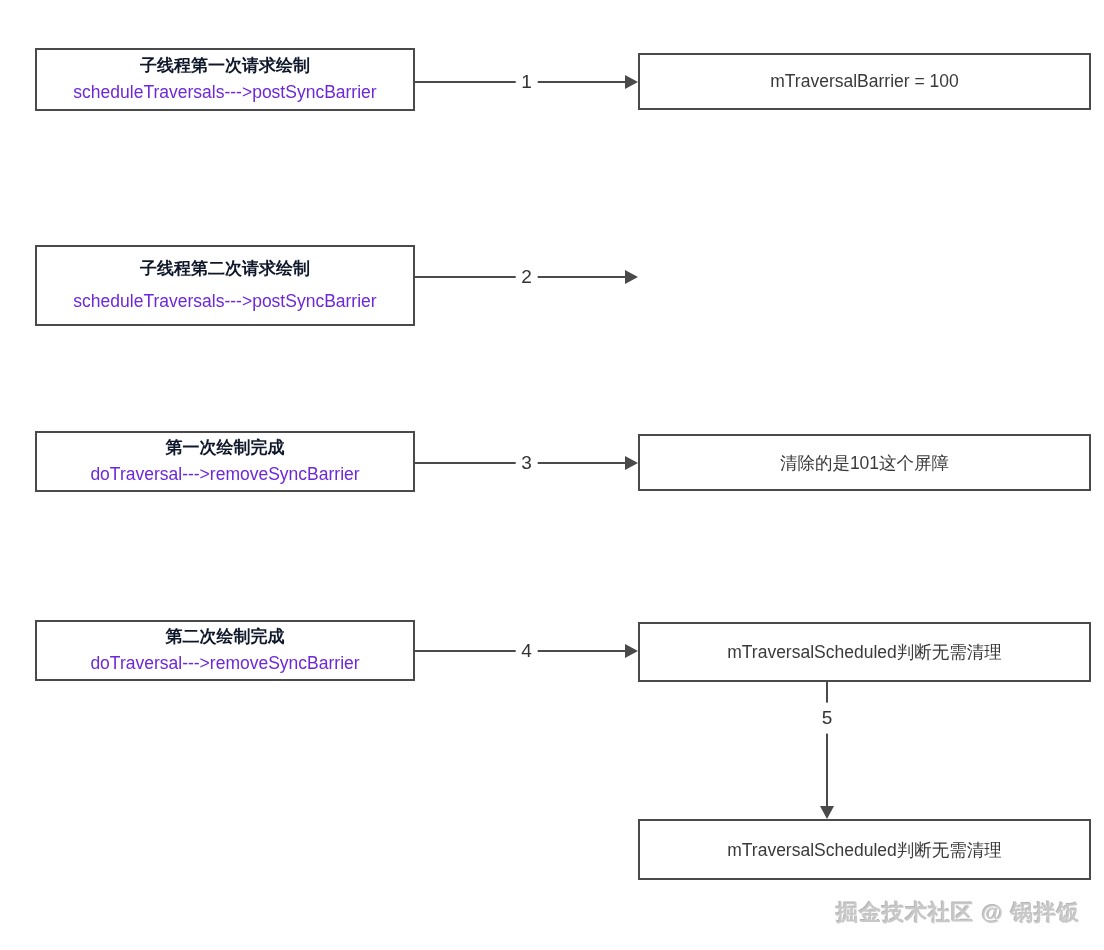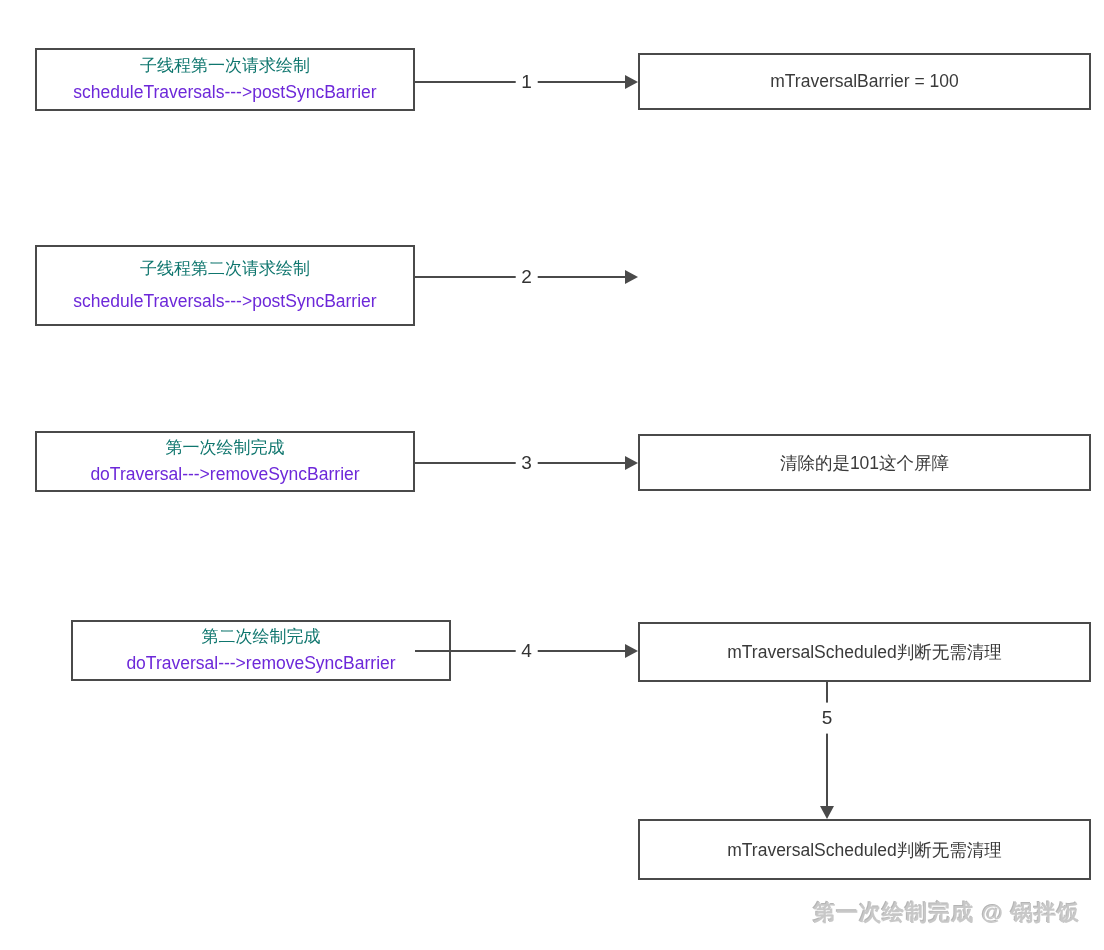--- a/index.html
+++ b/index.html
@@ -25,24 +25,24 @@
     box-sizing: border-box;
     display: flex;
     flex-direction: column;
     align-items: center;
     justify-content: space-evenly;
     text-align: center;
   }
   .box.left  { left: 35px;  width: 380px; }
   .box.right { left: 638px; width: 453px; text-align: center; }
   .box-title {
-    font-weight: normal;
+    font-weight: bold;
     font-size: 17px;
     line-height: 1.2;
-    color: #0f766e;
+    color: #0f172a;
   }
   .box-sub {
     font-size: 17.5px;
     line-height: 1.2;
     color: #6d28d9;
     white-space: nowrap;
   }
   .box-text {
     font-size: 17.5px;
     color: #3a3a3a;
@@ -161,21 +161,21 @@
   </div>
   <div class="harrow" style="top:463px;">
     <span class="hline"></span>
     <span class="ahead"></span>
     <span class="alabel">3</span>
   </div>
   <div class="box right" style="top:434px; height:57px;">
     <div class="box-text">清除的是101这个屏障</div>
   </div>
 
-  <div class="box left" style="top:620px; height:61px;margin-left:36px;">
+  <div class="box left" style="top:620px; height:61px;">
     <div class="box-title">第二次绘制完成</div>
     <div class="box-sub">doTraversal---&gt;removeSyncBarrier</div>
   </div>
   <div class="harrow" style="top:651px;">
     <span class="hline"></span>
     <span class="ahead"></span>
     <span class="alabel">4</span>
   </div>
   <div class="box right" style="top:622px; height:60px;">
     <div class="box-text">mTraversalScheduled判断无需清理</div>
@@ -184,15 +184,15 @@
   <div class="varrow">
     <span class="vline"></span>
     <span class="ahead-down"></span>
     <span class="alabel">5</span>
   </div>
 
   <div class="box right" style="top:819px; height:61px;">
     <div class="box-text">mTraversalScheduled判断无需清理</div>
   </div>
 
-  <div class="watermark">第一次绘制完成 @ 锅拌饭</div>
+  <div class="watermark">掘金技术社区 @ 锅拌饭</div>
 
 </div>
 
 </body></html>

